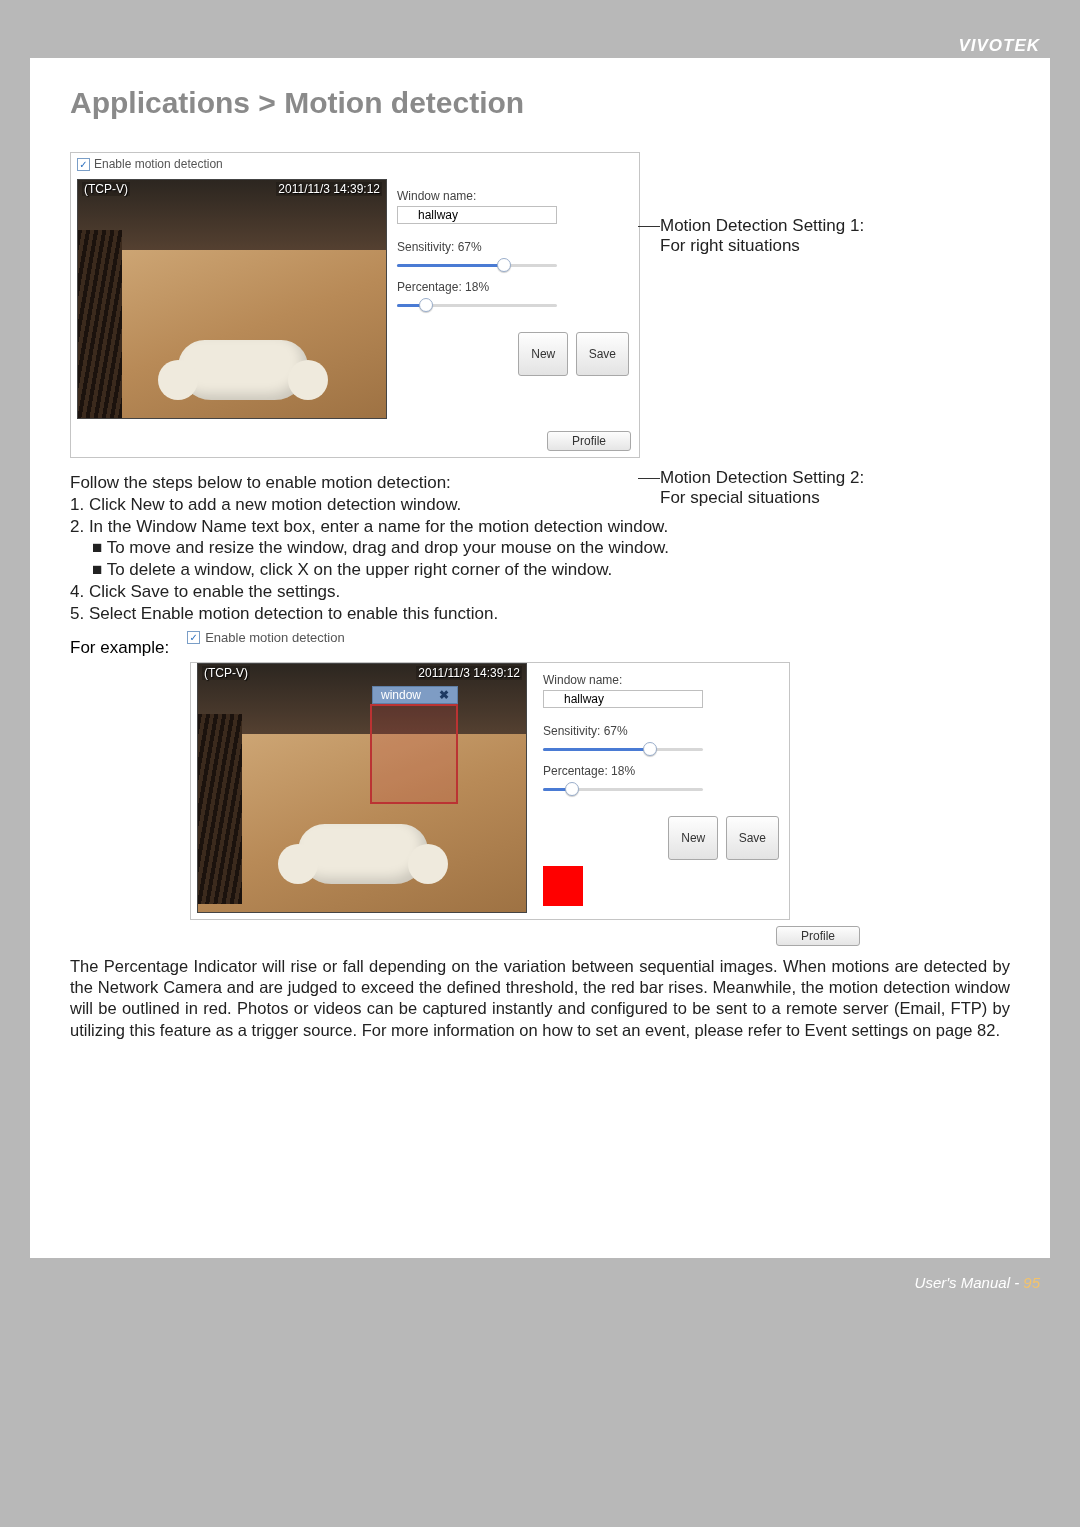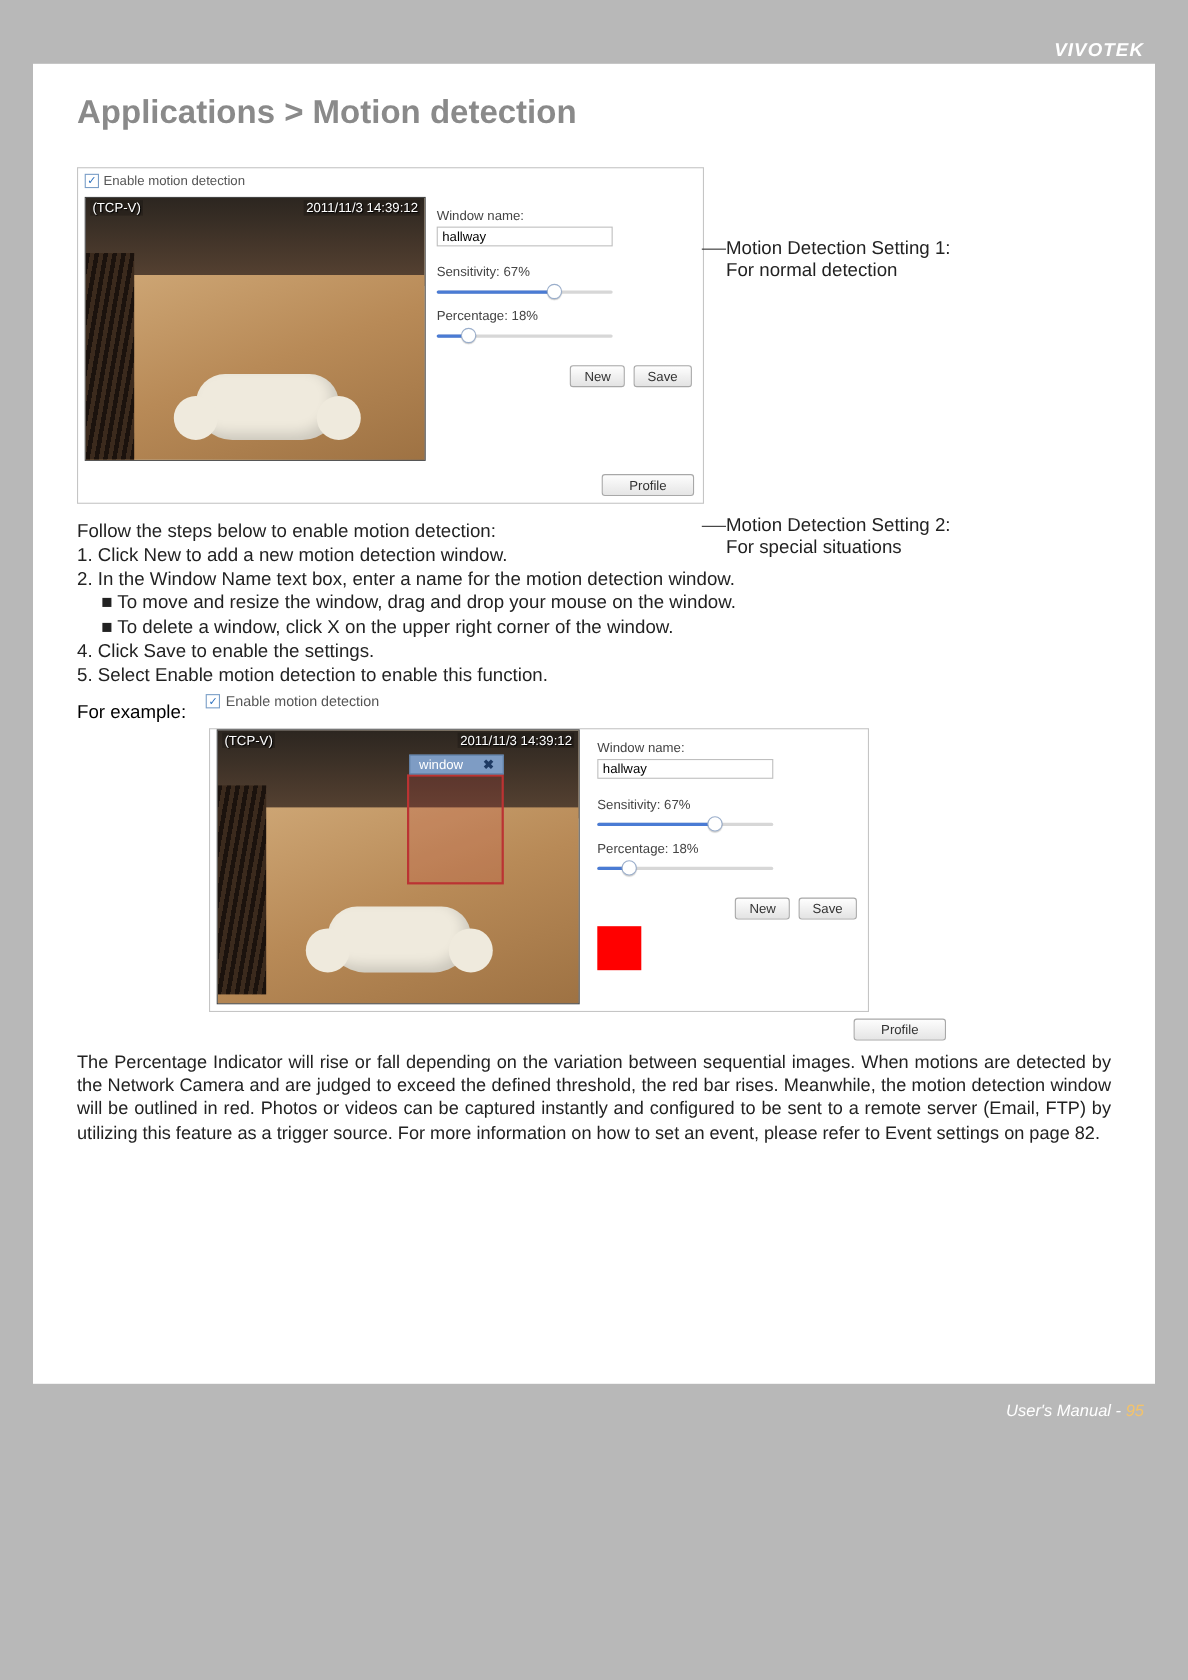--- a/index.html
+++ b/index.html
@@ -117,21 +117,21 @@
     flex: 1;
     font-size: 12px;
     color: #333;
     padding: 2px 2px 0 2px;
   }
   .ctrl-label { margin-top: 8px; margin-bottom: 3px; font-size: 12px; color:#444;}
   .tinput {
     width: 160px; height: 18px;
     border: 1px solid #bfbfbf;
     font-size: 12px;
-    padding: 1px 4px;
+    padding: 1px 20px;
     background:#fff;
   }
   .slider {
     width: 160px; height: 10px; position: relative; margin-top: 6px; margin-bottom: 10px;
   }
   .slider .track {
     position:absolute; left:0; right:0; top:4px; height:3px;
     background:#d7d7d7; border-radius:2px;
   }
   .slider .fill {
@@ -141,21 +141,21 @@
   .slider .thumb {
     position:absolute; top:-2px; width:14px; height:14px;
     border-radius:50%; background:#fff;
     border:1px solid #9aaecb;
     box-shadow:0 1px 1px rgba(0,0,0,0.2);
   }
   .btn-row { text-align: right; margin-top: 22px; padding-right: 2px;}
   .btn {
     display:inline-block;
     min-width:50px;
-    padding:2px 12px;
+    padding:14px 12px;
     font-size:12px;
     color:#333;
     background:linear-gradient(#fefefe,#e3e3e3);
     border:1px solid #a8a8a8;
     border-radius:3px;
     margin-left:4px;
     text-align:center;
   }
   .profile-row { text-align:right; padding:6px 8px 6px 0; }
   .profile-btn {
@@ -257,21 +257,21 @@
         </div>
       </div>
       <div class="profile-row">
         <span class="profile-btn">Profile</span>
       </div>
     </div>
 
     <div class="side-note" style="left:590px; top:64px;">
       <div class="ln" style="left:-22px; top:10px; width:22px;"></div>
       <div>Motion Detection Setting 1:</div>
-      <div>For normal detection</div>
+      <div>For right situations</div>
     </div>
     <div class="side-note" style="left:590px; top:316px;">
       <div class="ln" style="left:-22px; top:10px; width:22px;"></div>
       <div>Motion Detection Setting 2:</div>
       <div>For special situations</div>
     </div>
   </div>
 
   <div class="steps">
     <div>Follow the steps below to enable motion detection:</div>

